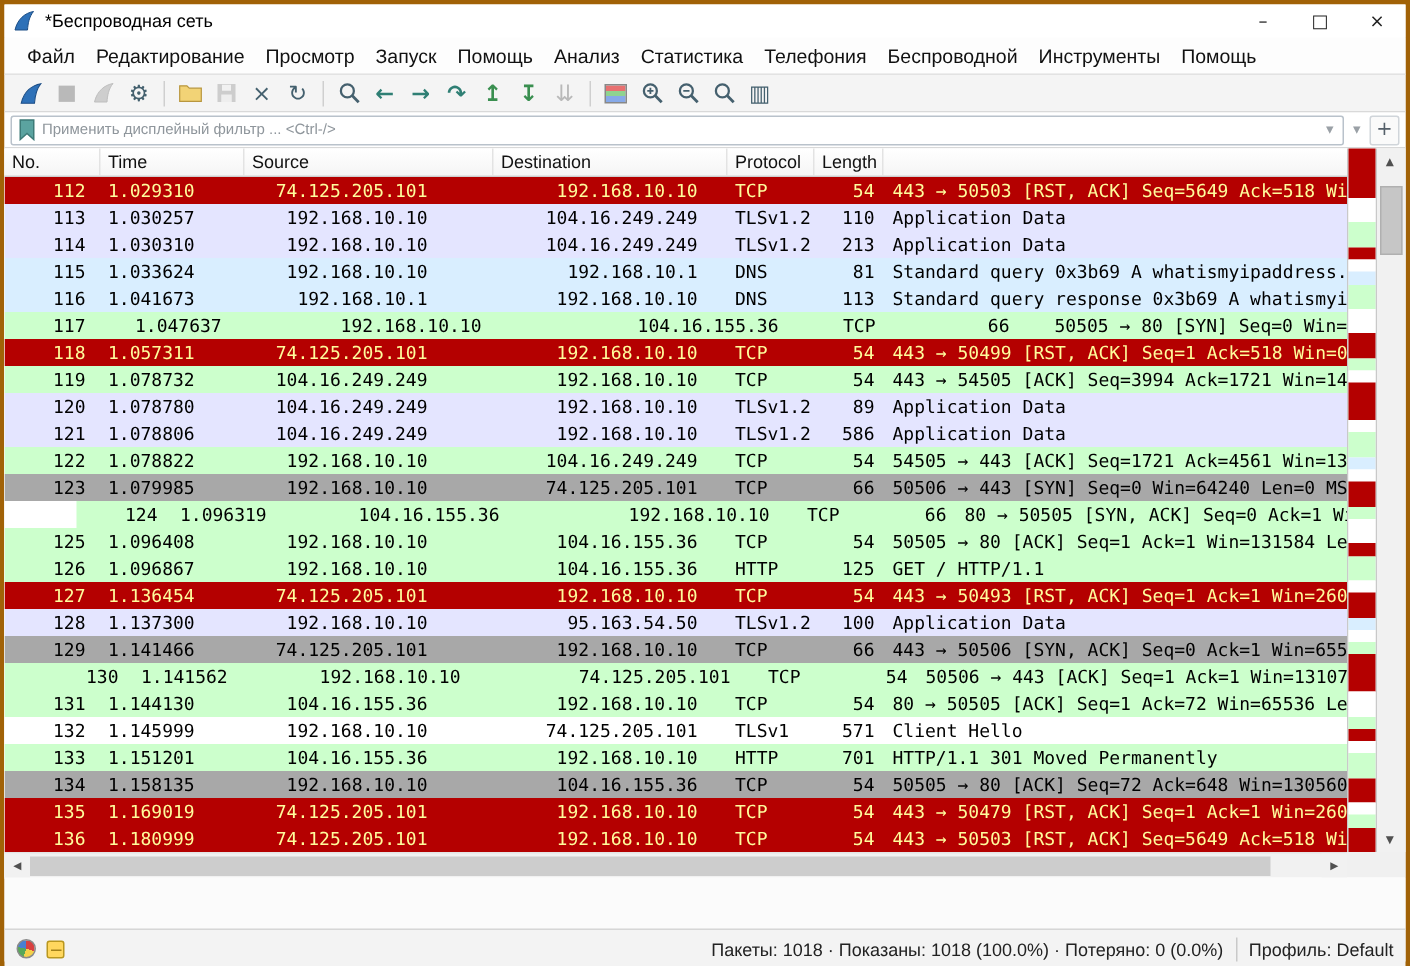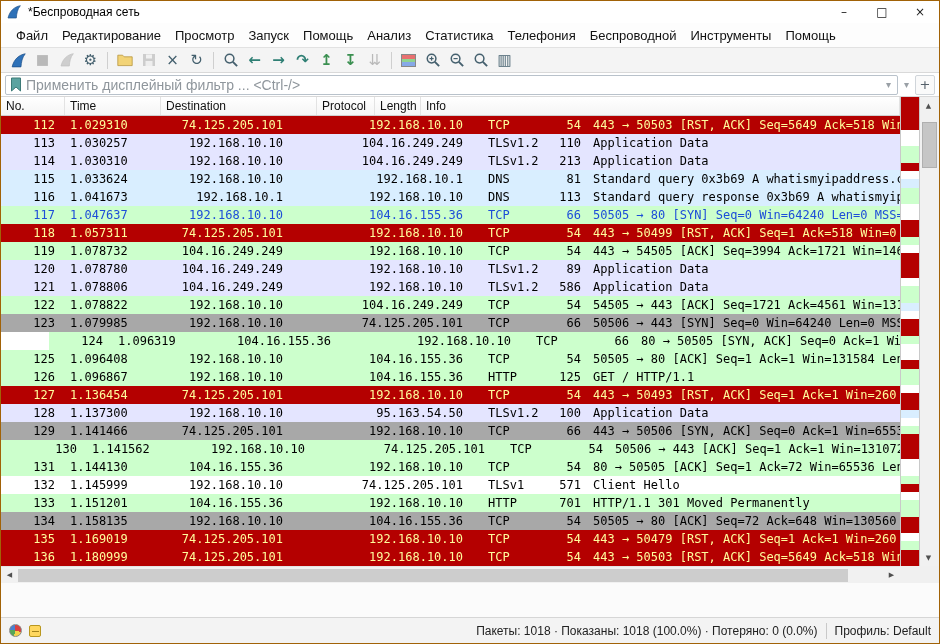--- a/index.html
+++ b/index.html
@@ -1,18 +1,18 @@
 <!DOCTYPE html>
 <html><head>
 <meta charset="utf-8">
 <style>
   * { margin:0; padding:0; box-sizing:border-box; }
   html,body { width:940px; height:644px; overflow:hidden; background:#e8e8e8;
               font-family:"Liberation Sans", sans-serif; }
-  .window { width:940px; height:644px; background:#ffffff; border:1px solid #a16207;
+  .window { width:940px; height:644px; background:#ffffff; border:3px solid #a16207;
             display:flex; flex-direction:column; }
 
   
   .titlebar { height:22px; display:flex; align-items:center; padding-left:5px; background:#fff; flex:none; }
   .titlebar .app-ic { width:16px; height:16px; margin-right:6px; flex:none; }
   .titlebar .ttl { font-size:12px; color:#000; }
   .win-controls { margin-left:auto; display:flex; height:100%; }
   .win-btn { width:38px; height:100%; border:none; background:transparent; font-size:12px;
              color:#222; display:flex; align-items:center; justify-content:center; cursor:default;
              font-family:"DejaVu Sans", sans-serif; }
@@ -31,21 +31,21 @@
   .tool.teal  { color:#2f7f74; font-weight:bold; }
   .tsep { width:1px; height:17px; background:#cfcfcf; margin:0 4px; flex:none; }
   .colorize-box { width:15px; height:13px; border:1px solid #888;
                   background:linear-gradient(#e87070 0 33%, #8fd38f 33% 66%, #86a9e8 66% 100%); }
 
   
   .filterbar { height:24px; background:#fff; border-bottom:1px solid #d8d8d8; display:flex;
                align-items:center; padding:2px 4px; gap:4px; flex:none; }
   .fwrap { flex:1; height:20px; border:1px solid #b9c2cb; border-radius:2px; background:#fff;
            display:flex; align-items:center; padding:0 4px; }
-  .fwrap input { flex:1; border:none; outline:none; font-size:14px; color:#000; background:transparent;
+  .fwrap input { flex:1; border:none; outline:none; font-size:10px; color:#000; background:transparent;
                  font-family:"Liberation Sans", sans-serif; }
   .fwrap input::placeholder { color:#8f969c; }
   .fcaret { color:#9aa0a6; font-size:10px; padding:0 2px; font-family:"DejaVu Sans", sans-serif; }
   .fbtn { width:20px; height:20px; display:flex; align-items:center; justify-content:center;
           color:#55606a; font-size:13px; border:1px solid #d0d5da; border-radius:2px; background:#fafafa;
           font-family:"DejaVu Sans", sans-serif; }
 
   
   .packet-area { display:flex; flex:none; height:486px; background:#f0f0f0; }
   .left-col { flex:1; min-width:0; display:flex; flex-direction:column; background:#fff; }
@@ -215,24 +215,24 @@
     </div>
     <span class="fcaret">▾</span>
     <span class="fbtn">+</span>
   </div>
 
   <div class="packet-area">
     <div class="left-col">
       <div class="thead">
         <div class="cell col-no">No.</div>
         <div class="cell col-time">Time</div>
+        <div class="cell col-src">Source</div>
         <div class="cell col-dst">Destination</div>
         <div class="cell col-proto">Protocol</div>
         <div class="cell col-len">Length</div>
-        <div class="cell col-info">Info</div>
       </div>
       <div class="tbody">
 
           <div class="prow" style="background: rgb(180, 0, 0); color: rgb(255, 252, 156);">
             <span class="cell col-no">112</span>
             <span class="cell col-time">1.029310</span>
             <span class="cell col-src">74.125.205.101</span>
             <span class="cell col-dst">192.168.10.10</span>
             <span class="cell col-proto">TCP</span>
             <span class="cell col-len">54</span>
@@ -272,21 +272,21 @@
           <div class="prow" style="background: rgb(217, 238, 255); color: rgb(0, 0, 0);">
             <span class="cell col-no">116</span>
             <span class="cell col-time">1.041673</span>
             <span class="cell col-src">192.168.10.1</span>
             <span class="cell col-dst">192.168.10.10</span>
             <span class="cell col-proto">DNS</span>
             <span class="cell col-len">113</span>
             <span class="cell col-info">Standard query response 0x3b69 A whatismyipaddress.com</span>
           </div>
 
-          <div class="prow" style="background: rgb(204, 255, 204); color: #1d4ed8;">
+          <div class="prow" style="background: rgb(204, 255, 204); color: #000000; gap: 18px;">
             <span class="cell col-no">117</span>
             <span class="cell col-time">1.047637</span>
             <span class="cell col-src">192.168.10.10</span>
             <span class="cell col-dst">104.16.155.36</span>
             <span class="cell col-proto">TCP</span>
             <span class="cell col-len">66</span>
             <span class="cell col-info">50505 → 80 [SYN] Seq=0 Win=64240 Len=0 MSS=1460 WS=256 SACK_PERM</span>
           </div>
 
           <div class="prow" style="background: rgb(180, 0, 0); color: rgb(255, 252, 156);">

